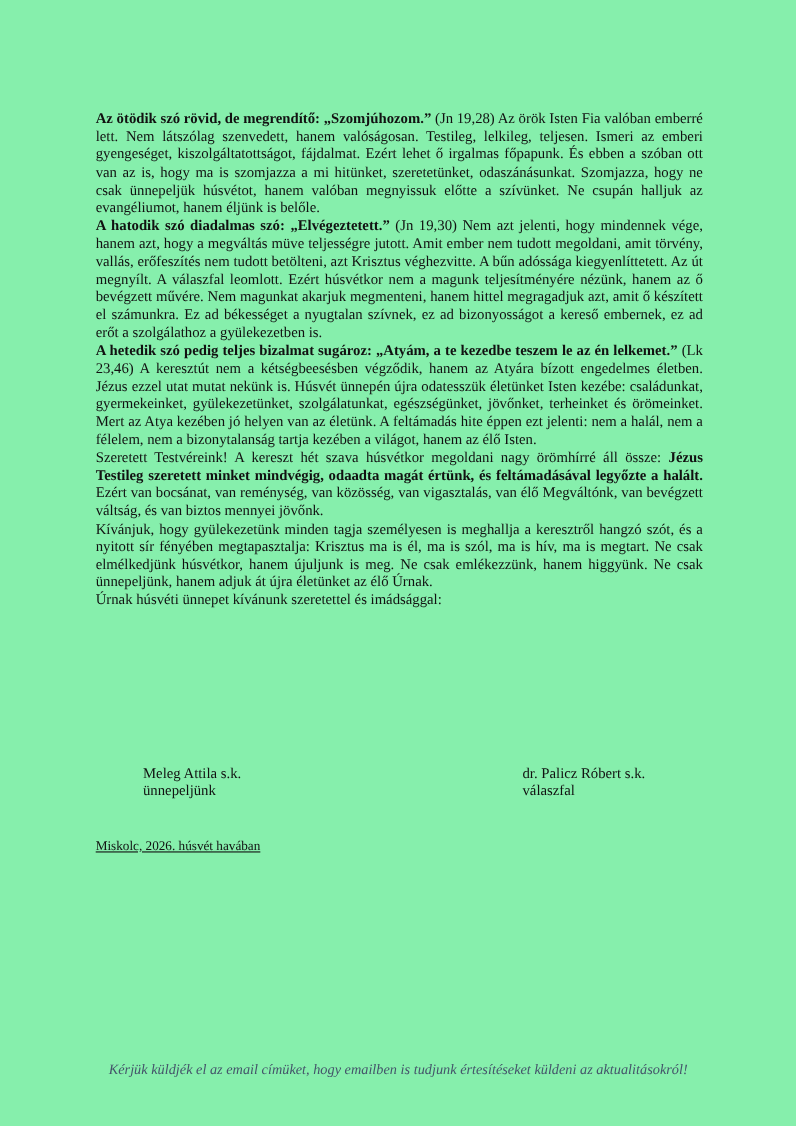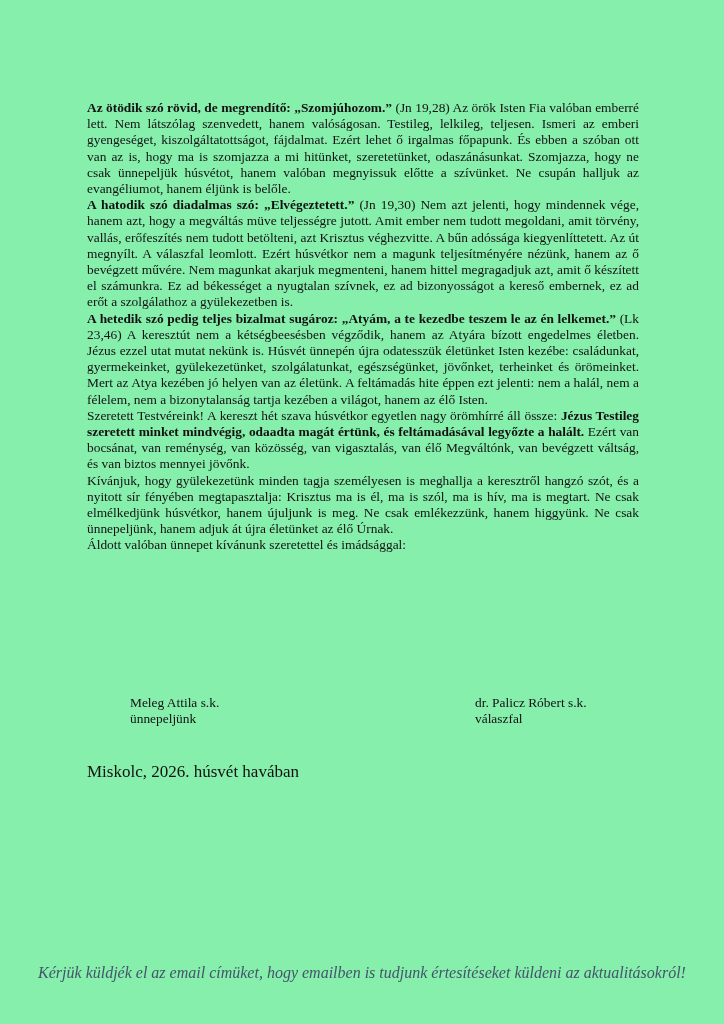--- a/index.html
+++ b/index.html
@@ -8,35 +8,35 @@
   .page { position: absolute; left: 0; top: 0; width: 724px; height: 1024px; background: #86efac; }
   .body-text { position: absolute; left: 87px; top: 100px; width: 552px;
                font-size: 13.4px; line-height: 16.2px; }
   .para { margin: 0; text-align: justify; }
   .para b { font-weight: bold; }
   .signatures { position: absolute; top: 695px; left: 0; width: 724px; font-size: 13.4px; line-height: 16.2px; }
   .sig { position: absolute; }
   .sig-left { left: 130px; }
   .sig-right { left: 475px; }
   .sig div { white-space: nowrap; }
-  .place-date { position: absolute; left: 87px; top: 762px; font-size: 17px; white-space: nowrap; }
+  .place-date { position: absolute; left: 87px; top: 762px; font-size: 12px; white-space: nowrap; text-decoration: underline; }
   .footer-note { position: absolute; left: 0; top: 964px; width: 724px; text-align: center;
-                 font-style: italic; font-size: 16px; color: #44546A; white-space: nowrap; }
+                 font-style: italic; font-size: 13px; color: #44546A; white-space: nowrap; }
 </style>
 </head>
 <body>
 
 <div class="page">
   <div class="body-text">
     <p class="para"><b>Az ötödik szó rövid, de megrendítő: „Szomjúhozom.”</b><span> (Jn 19,28) Az örök Isten Fia valóban emberré lett. Nem látszólag szenvedett, hanem valóságosan. Testileg, lelkileg, teljesen. Ismeri az emberi gyengeséget, kiszolgáltatottságot, fájdalmat. Ezért lehet ő irgalmas főpapunk. És ebben a szóban ott van az is, hogy ma is szomjazza a mi hitünket, szeretetünket, odaszánásunkat. Szomjazza, hogy ne csak ünnepeljük húsvétot, hanem valóban megnyissuk előtte a szívünket. Ne csupán halljuk az evangéliumot, hanem éljünk is belőle.</span></p>
     <p class="para"><b>A hatodik szó diadalmas szó: „Elvégeztetett.”</b><span> (Jn 19,30) Nem azt jelenti, hogy mindennek vége, hanem azt, hogy a megváltás müve teljességre jutott. Amit ember nem tudott megoldani, amit törvény, vallás, erőfeszítés nem tudott betölteni, azt Krisztus véghezvitte. A bűn adóssága kiegyenlíttetett. Az út megnyílt. A válaszfal leomlott. Ezért húsvétkor nem a magunk teljesítményére nézünk, hanem az ő bevégzett művére. Nem magunkat akarjuk megmenteni, hanem hittel megragadjuk azt, amit ő készített el számunkra. Ez ad békességet a nyugtalan szívnek, ez ad bizonyosságot a kereső embernek, ez ad erőt a szolgálathoz a gyülekezetben is.</span></p>
     <p class="para"><b>A hetedik szó pedig teljes bizalmat sugároz: „Atyám, a te kezedbe teszem le az én lelkemet.”</b><span> (Lk 23,46) A keresztút nem a kétségbeesésben végződik, hanem az Atyára bízott engedelmes életben. Jézus ezzel utat mutat nekünk is. Húsvét ünnepén újra odatesszük életünket Isten kezébe: családunkat, gyermekeinket, gyülekezetünket, szolgálatunkat, egészségünket, jövőnket, terheinket és örömeinket. Mert az Atya kezében jó helyen van az életünk. A feltámadás hite éppen ezt jelenti: nem a halál, nem a félelem, nem a bizonytalanság tartja kezében a világot, hanem az élő Isten.</span></p>
-    <p class="para"><span>Szeretett Testvéreink! A kereszt hét szava húsvétkor egyetlen nagy örömhírré áll össze: </span><b>Jézus Testileg szeretett minket mindvégig, odaadta magát értünk, és feltámadásával legyőzte a halált.</b><span> Ezért van bocsánat, van reménység, van közösség, van vigasztalás, van élő Megváltónk, van bevégzett váltság, és van biztos mennyei jövőnk.</span></p>
+    <p class="para"><span>Szeretett Testvéreink! A kereszt hét szava húsvétkor megoldani nagy örömhírré áll össze: </span><b>Jézus Testileg szeretett minket mindvégig, odaadta magát értünk, és feltámadásával legyőzte a halált.</b><span> Ezért van bocsánat, van reménység, van közösség, van vigasztalás, van élő Megváltónk, van bevégzett váltság, és van biztos mennyei jövőnk.</span></p>
     <p class="para"><span>Kívánjuk, hogy gyülekezetünk minden tagja személyesen is meghallja a keresztről hangzó szót, és a nyitott sír fényében megtapasztalja: Krisztus ma is él, ma is szól, ma is hív, ma is megtart. Ne csak elmélkedjünk húsvétkor, hanem újuljunk is meg. Ne csak emlékezzünk, hanem higgyünk. Ne csak ünnepeljünk, hanem adjuk át újra életünket az élő Úrnak.</span></p>
-    <p class="para"><span>Áldott valóban ünnepet kívánunk szeretettel és imádsággal:</span></p>
+    <p class="para"><span>Úrnak húsvéti ünnepet kívánunk szeretettel és imádsággal:</span></p>
   </div>
 
   <div class="signatures">
     <div class="sig sig-left">
       <div>Meleg Attila s.k.</div>
       <div>ünnepeljünk</div>
     </div>
     <div class="sig sig-right">
       <div>dr. Palicz Róbert s.k.</div>
       <div>válaszfal</div>

